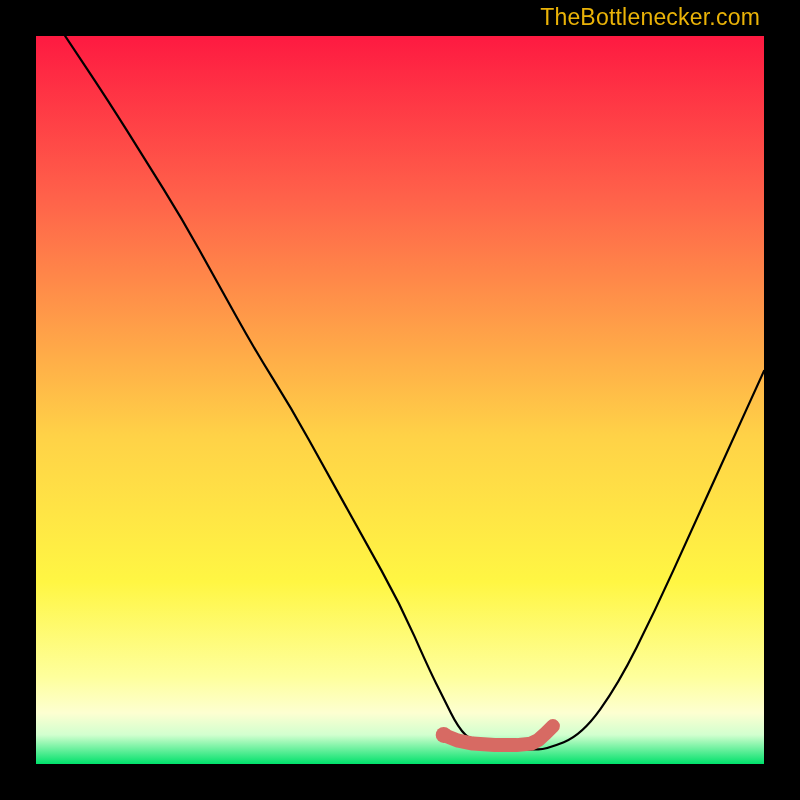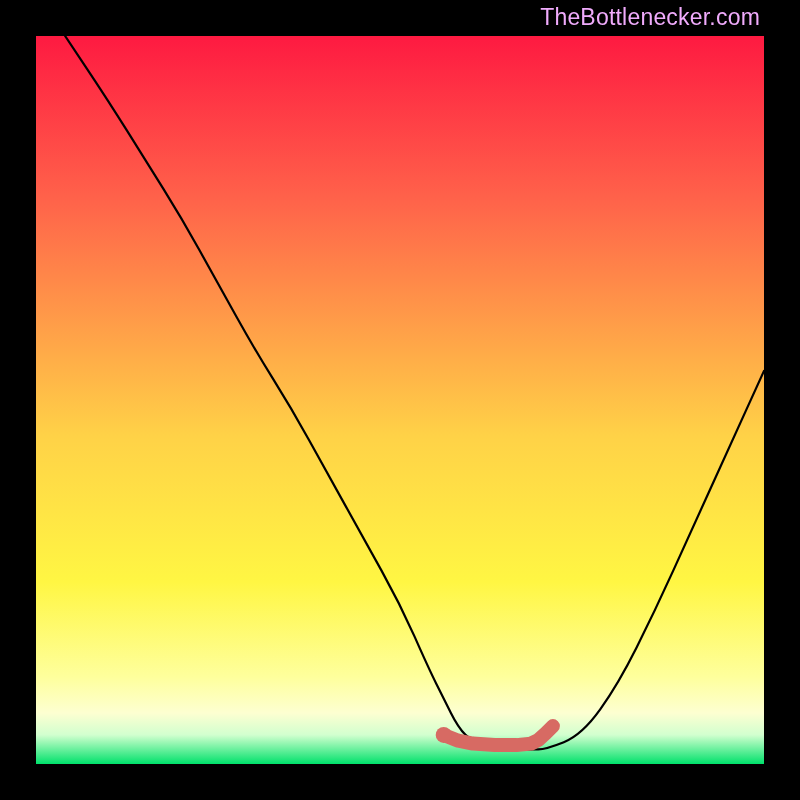--- a/index.html
+++ b/index.html
@@ -24,21 +24,21 @@
     top: 36px;
     left: 36px;
     width: 728px;
     height: 728px;
     overflow: hidden;
   }
   .watermark-wrap {
     position: absolute;
     top: 4px;
     right: 40px;
-    color: #f0abfc;
+    color: #eab308;
     font-size: 23px;
     font-weight: 500;
     letter-spacing: 0.2px;
     user-select: none;
   }
   svg {
     display: block;
   }
 </style>
 </head>

